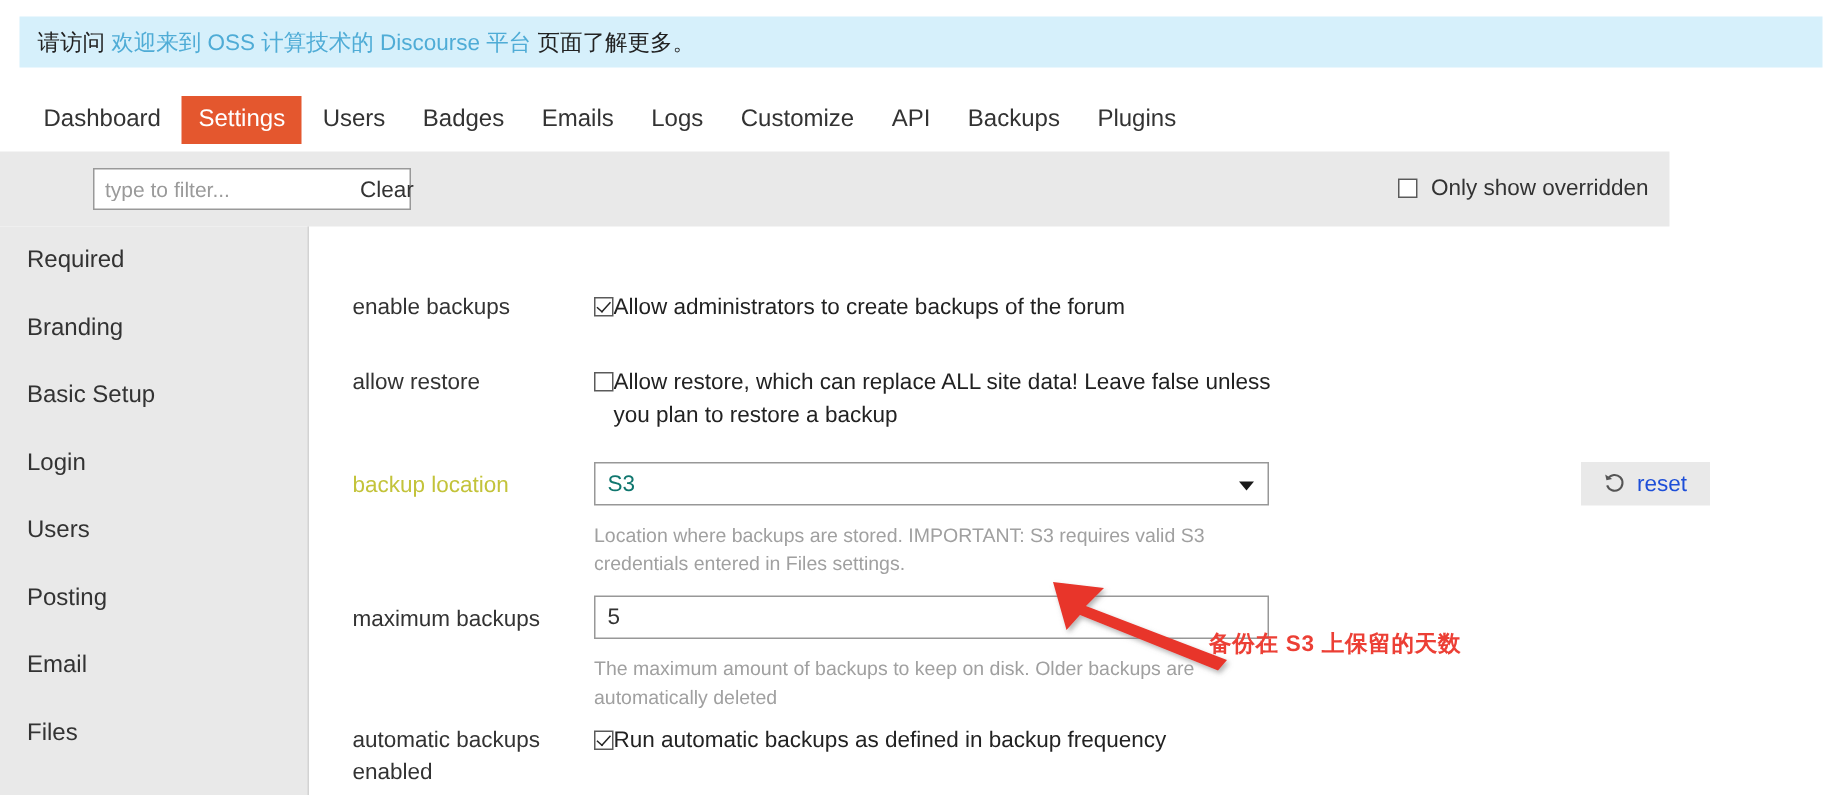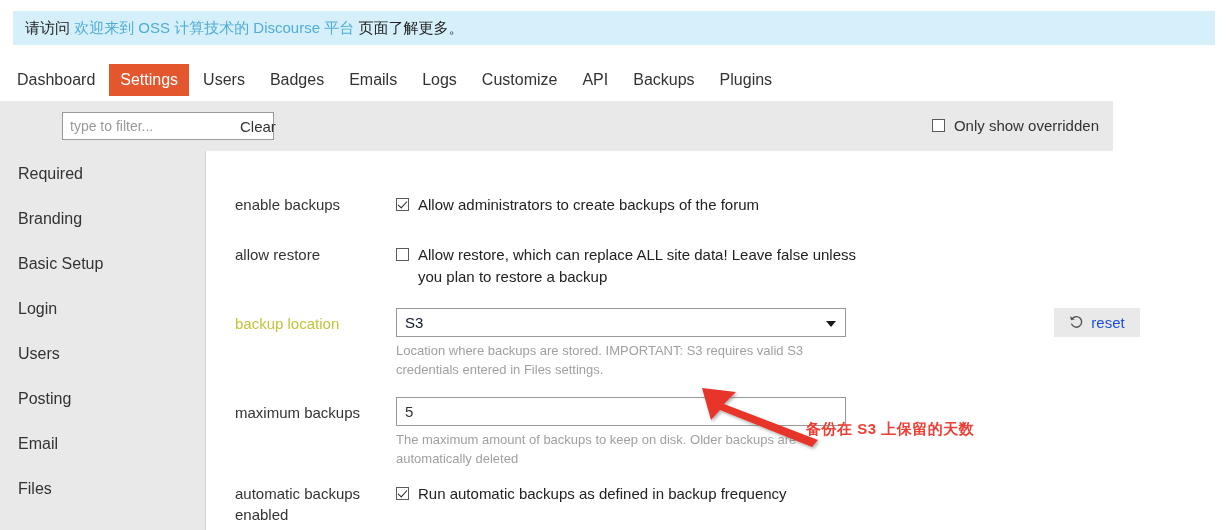--- a/index.html
+++ b/index.html
@@ -43,21 +43,21 @@
   
   .navbar {
     position: absolute;
     left: 0;
     top: 58px;
     width: 1229px;
     height: 43px;
     background: #ffffff;
     display: flex;
     align-items: center;
-    padding-left: 6px;
+    padding-left: 18px;
     box-sizing: border-box;
   }
   .nav-item {
     font-size: 16px;
     color: #333333;
     padding: 6px 11px;
     margin-right: 3px;
     cursor: pointer;
     line-height: 20px;
     white-space: nowrap;
@@ -188,33 +188,32 @@
     position: absolute;
     left: 189px;
   }
   .cb-row {
     display: flex;
     align-items: flex-start;
   }
   .cb-text {
     font-size: 15px;
     color: #222222;
-    margin-left: 9px;
     line-height: 22px;
     max-width: 445px;
   }
   .cb-row .cb { margin-top: 4px; }
 
   .select-box {
     width: 450px;
     height: 29px;
     border: 1px solid #989898;
     background: #ffffff;
     font-size: 15px;
-    color: #0f172a;
+    color: #0f766e;
     box-sizing: border-box;
     padding: 0 24px 0 8px;
     line-height: 27px;
     position: relative;
     cursor: pointer;
   }
   .caret {
     position: absolute;
     right: 9px;
     top: 12px;
@@ -232,21 +231,21 @@
     font-family: "Liberation Sans", sans-serif;
     color: #333333;
     box-sizing: border-box;
     padding: 0 8px;
     outline: none;
   }
   .desc {
     font-size: 13px;
     color: #a0a0a0;
     line-height: 19px;
-    margin-top: 4px;
+    margin-top: 10px;
     max-width: 420px;
   }
   .reset-btn {
     position: absolute;
     left: 658px;
     top: 0;
     width: 86px;
     height: 29px;
     background: #e9e9e9;
     display: flex;

